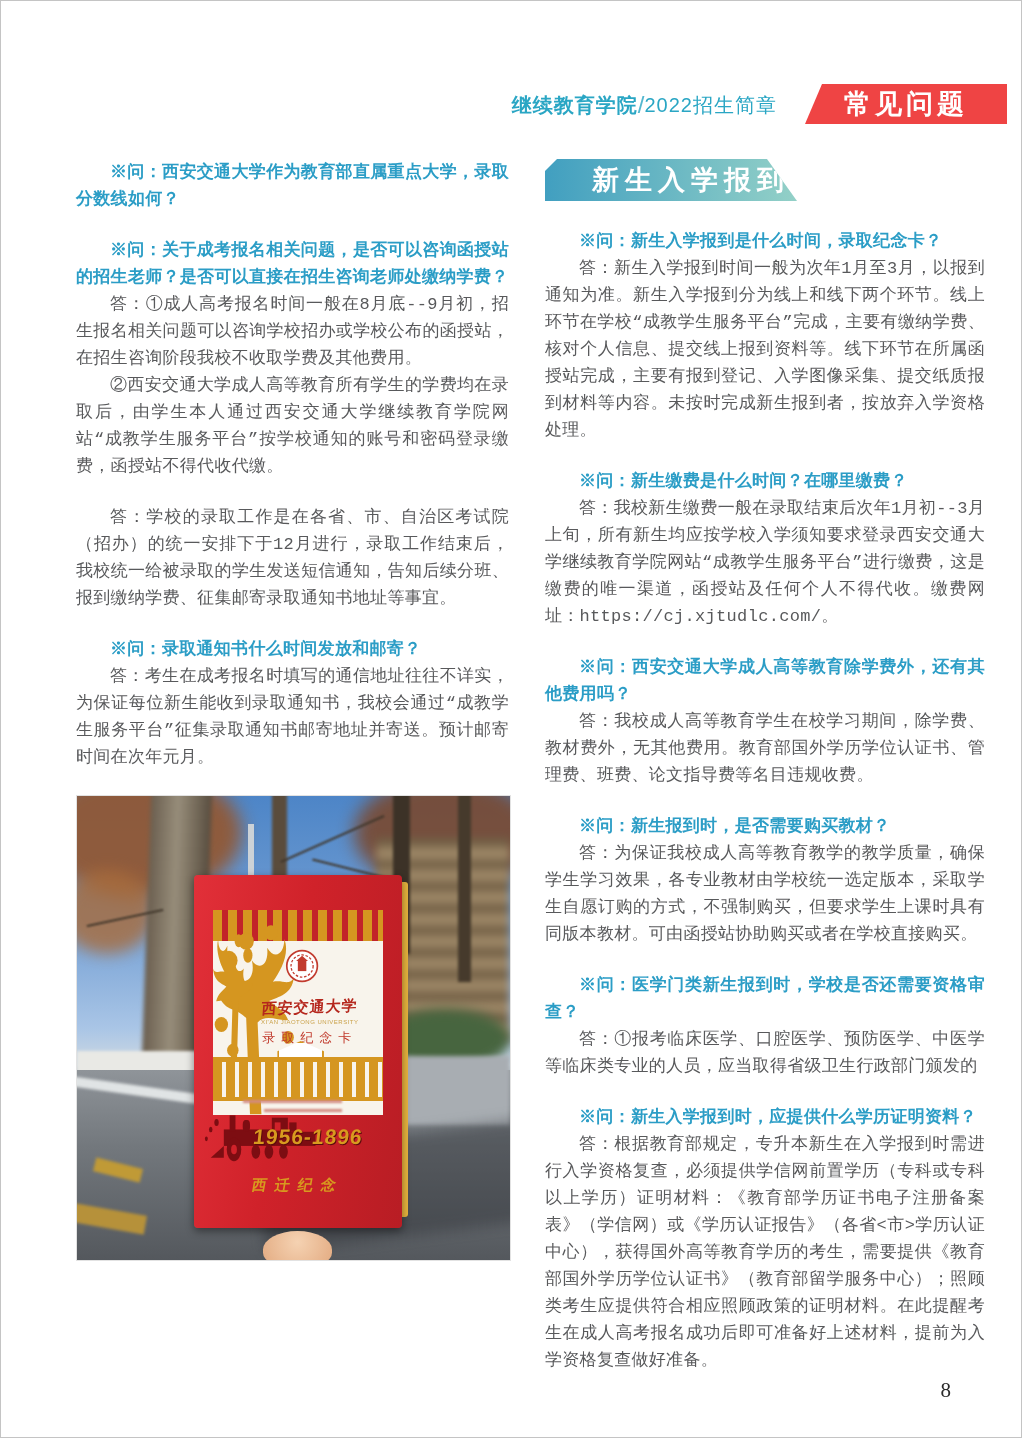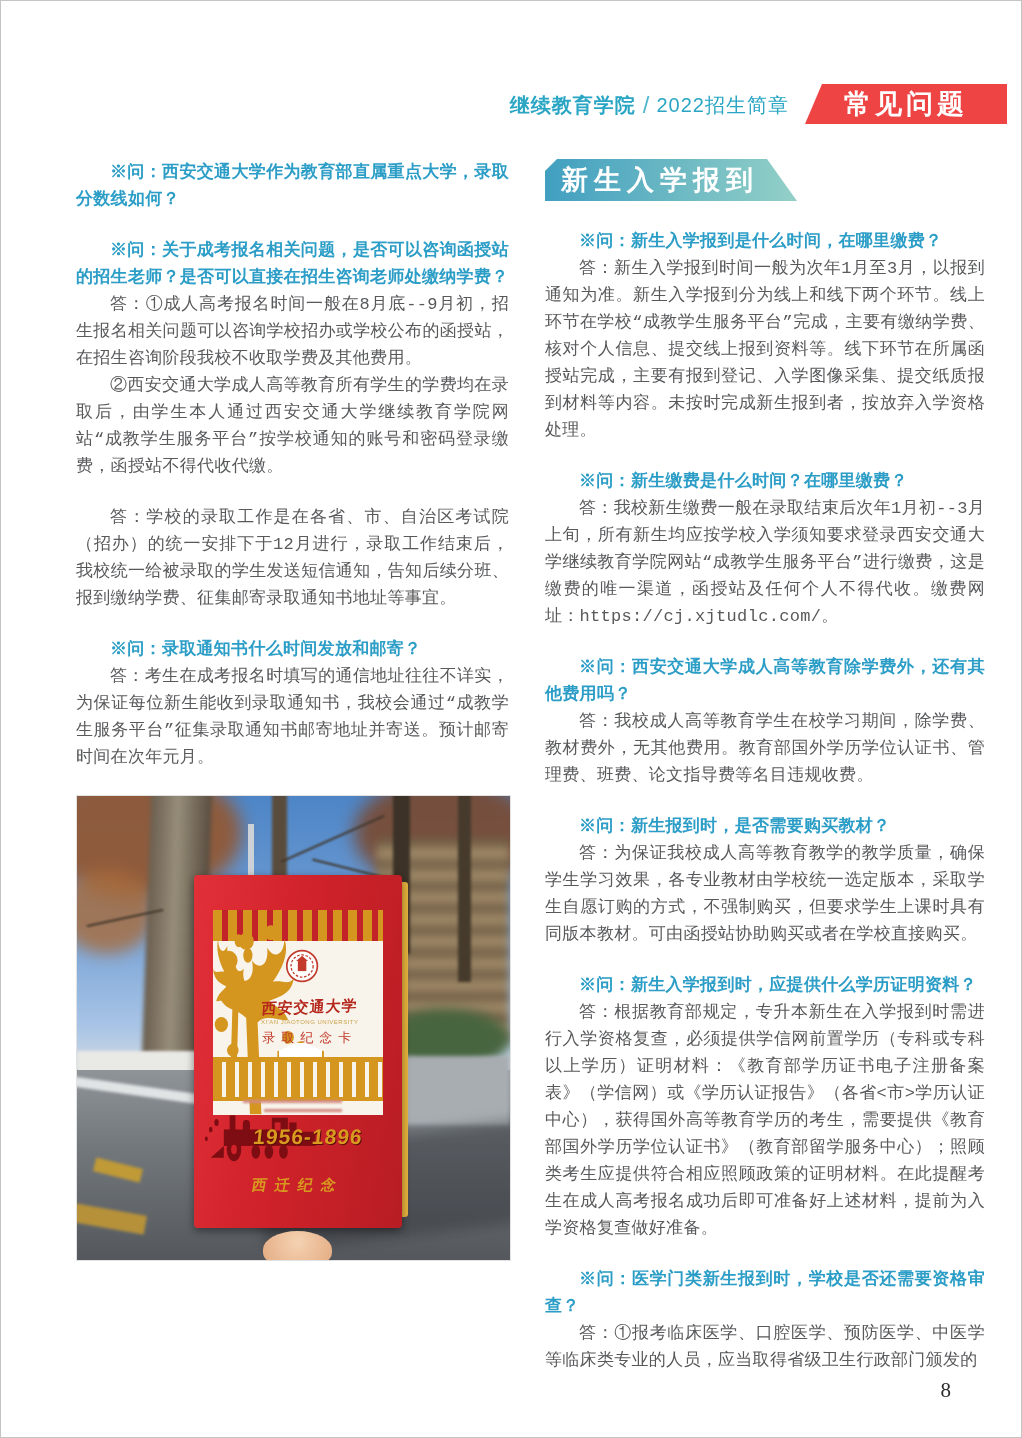--- a/index.html
+++ b/index.html
@@ -5,40 +5,40 @@
   html,body{margin:0;padding:0;background:#9e9e9e;}
   .page{
     width:1022px;height:1438px;position:relative;background:#ffffff;
     border:1px solid #c4c4c4;box-sizing:border-box;overflow:hidden;
     font-family:"Liberation Sans","DejaVu Sans",sans-serif;
     margin:0 auto;
   }
   
   .header{position:absolute;top:82px;left:0;right:14px;height:42px;
     display:flex;justify-content:flex-end;align-items:center;}
-  .header-text{color:#2aa6c4;font-size:20px;display:flex;align-items:baseline;gap:7px;margin-right:16px;}
+  .header-text{color:#2aa6c4;font-size:20px;display:flex;align-items:baseline;margin-right:28px;}
   .h-college{font-weight:bold;letter-spacing:1px;}
   .h-sep{font-size:24px;font-weight:300;color:#54b7cf;transform:translateY(1px);}
   .h-brochure{letter-spacing:1px;}
   .badge{background:#ef4444;clip-path:polygon(17px 0,100% 0,100% 100%,0 100%);
     width:202px;height:40px;display:flex;align-items:center;justify-content:center;
     color:#fff;font-weight:bold;font-size:27px;letter-spacing:4px;}
   
   .columns{position:absolute;top:158px;left:75px;right:37px;display:flex;gap:36px;}
   .col-left{width:433px;flex:none;}
   .col-right{width:440px;flex:none;}
   .qa{margin:0 0 24px 0;}
   .q,.a{margin:0;font-size:17px;line-height:27px;text-align:justify;text-indent:2em;letter-spacing:.3px;font-family:Liberation Mono, monospace;}
   .q{color:#2b9dc6;font-weight:bold;}
   .a{color:#58595b;}
   .banner{height:42px;width:252px;margin-bottom:27px;box-sizing:border-box;
     background:linear-gradient(90deg,#419fc0,#93d0c7);
     clip-path:polygon(12px 0,calc(100% - 30px) 0,100% 100%,0 100%,0 12px);
     color:#fff;font-size:27px;font-weight:bold;letter-spacing:6px;
-    display:flex;align-items:center;padding-left:16px;}
+    display:flex;align-items:center;padding-left:47px;}
   
   .photo{position:relative;width:433px;height:464px;margin-top:12px;
     overflow:hidden;border:1px solid #e2e2e2;background:#89a8c8;}
   .photo *{position:absolute;}
   .sky{inset:0;background:linear-gradient(180deg,#4d85c7 0%,#6f9cd2 26%,#a9c5e6 50%,#cdd8e2 58%,#b3bcc2 60%);}
   .blob{border-radius:50%;}
   .fol-tl{left:-8%;top:-6%;width:46%;height:28%;background:#94562e;filter:blur(9px);opacity:.9;}
   .fol-tr{right:-6%;top:-4%;width:42%;height:24%;background:#7c4526;filter:blur(9px);opacity:.85;}
   .fol-ml{left:-4%;top:16%;width:22%;height:18%;background:#a96c3b;filter:blur(8px);opacity:.8;}
   .building{right:0;top:9%;width:31%;height:44%;background:#9b8565;filter:blur(4px);
@@ -219,41 +219,41 @@
         </div>
         <div class="finger"></div>
       </div>
     </div>
 
     <div class="col-right">
       <div class="banner">
         <span>新生入学报到</span>
       </div>
       <section class="qa">
-        <p class="q">※问：新生入学报到是什么时间，在哪里缴费？</p>
+        <p class="q">※问：新生入学报到是什么时间，录取纪念卡？</p>
         <p class="a">答：新生入学报到时间一般为次年1月至3月，以报到通知为准。新生入学报到分为线上和线下两个环节。线上环节在学校“成教学生服务平台”完成，主要有缴纳学费、核对个人信息、提交线上报到资料等。线下环节在所属函授站完成，主要有报到登记、入学图像采集、提交纸质报到材料等内容。未按时完成新生报到者，按放弃入学资格处理。</p>
       </section>
       <section class="qa">
         <p class="q">※问：新生缴费是什么时间？在哪里缴费？</p>
         <p class="a">答：我校新生缴费一般在录取结束后次年1月初--3月上旬，所有新生均应按学校入学须知要求登录西安交通大学继续教育学院网站“成教学生服务平台”进行缴费，这是缴费的唯一渠道，函授站及任何个人不得代收。缴费网址：https://cj.xjtudlc.com/。</p>
       </section>
       <section class="qa">
         <p class="q">※问：西安交通大学成人高等教育除学费外，还有其他费用吗？</p>
         <p class="a">答：我校成人高等教育学生在校学习期间，除学费、教材费外，无其他费用。教育部国外学历学位认证书、管理费、班费、论文指导费等名目违规收费。</p>
       </section>
       <section class="qa">
         <p class="q">※问：新生报到时，是否需要购买教材？</p>
         <p class="a">答：为保证我校成人高等教育教学的教学质量，确保学生学习效果，各专业教材由学校统一选定版本，采取学生自愿订购的方式，不强制购买，但要求学生上课时具有同版本教材。可由函授站协助购买或者在学校直接购买。</p>
       </section>
       <section class="qa">
+        <p class="q">※问：医学门类新生报到时，学校是否还需要资格审查？</p>
+        <p class="a">答：①报考临床医学、口腔医学、预防医学、中医学等临床类专业的人员，应当取得省级卫生行政部门颁发的</p>
+      </section>
+      <section class="qa">
         <p class="q">※问：新生入学报到时，应提供什么学历证明资料？</p>
         <p class="a">答：根据教育部规定，专升本新生在入学报到时需进行入学资格复查，必须提供学信网前置学历（专科或专科以上学历）证明材料：《教育部学历证书电子注册备案表》（学信网）或《学历认证报告》（各省&lt;市&gt;学历认证中心），获得国外高等教育学历的考生，需要提供《教育部国外学历学位认证书》（教育部留学服务中心）；照顾类考生应提供符合相应照顾政策的证明材料。在此提醒考生在成人高考报名成功后即可准备好上述材料，提前为入学资格复查做好准备。</p>
       </section>
-      <section class="qa">
-        <p class="q">※问：医学门类新生报到时，学校是否还需要资格审查？</p>
-        <p class="a">答：①报考临床医学、口腔医学、预防医学、中医学等临床类专业的人员，应当取得省级卫生行政部门颁发的</p>
-      </section>
     </div>
 
   </div>
 
   <div class="page-number">8</div>
 </div>
 
 </body></html>

